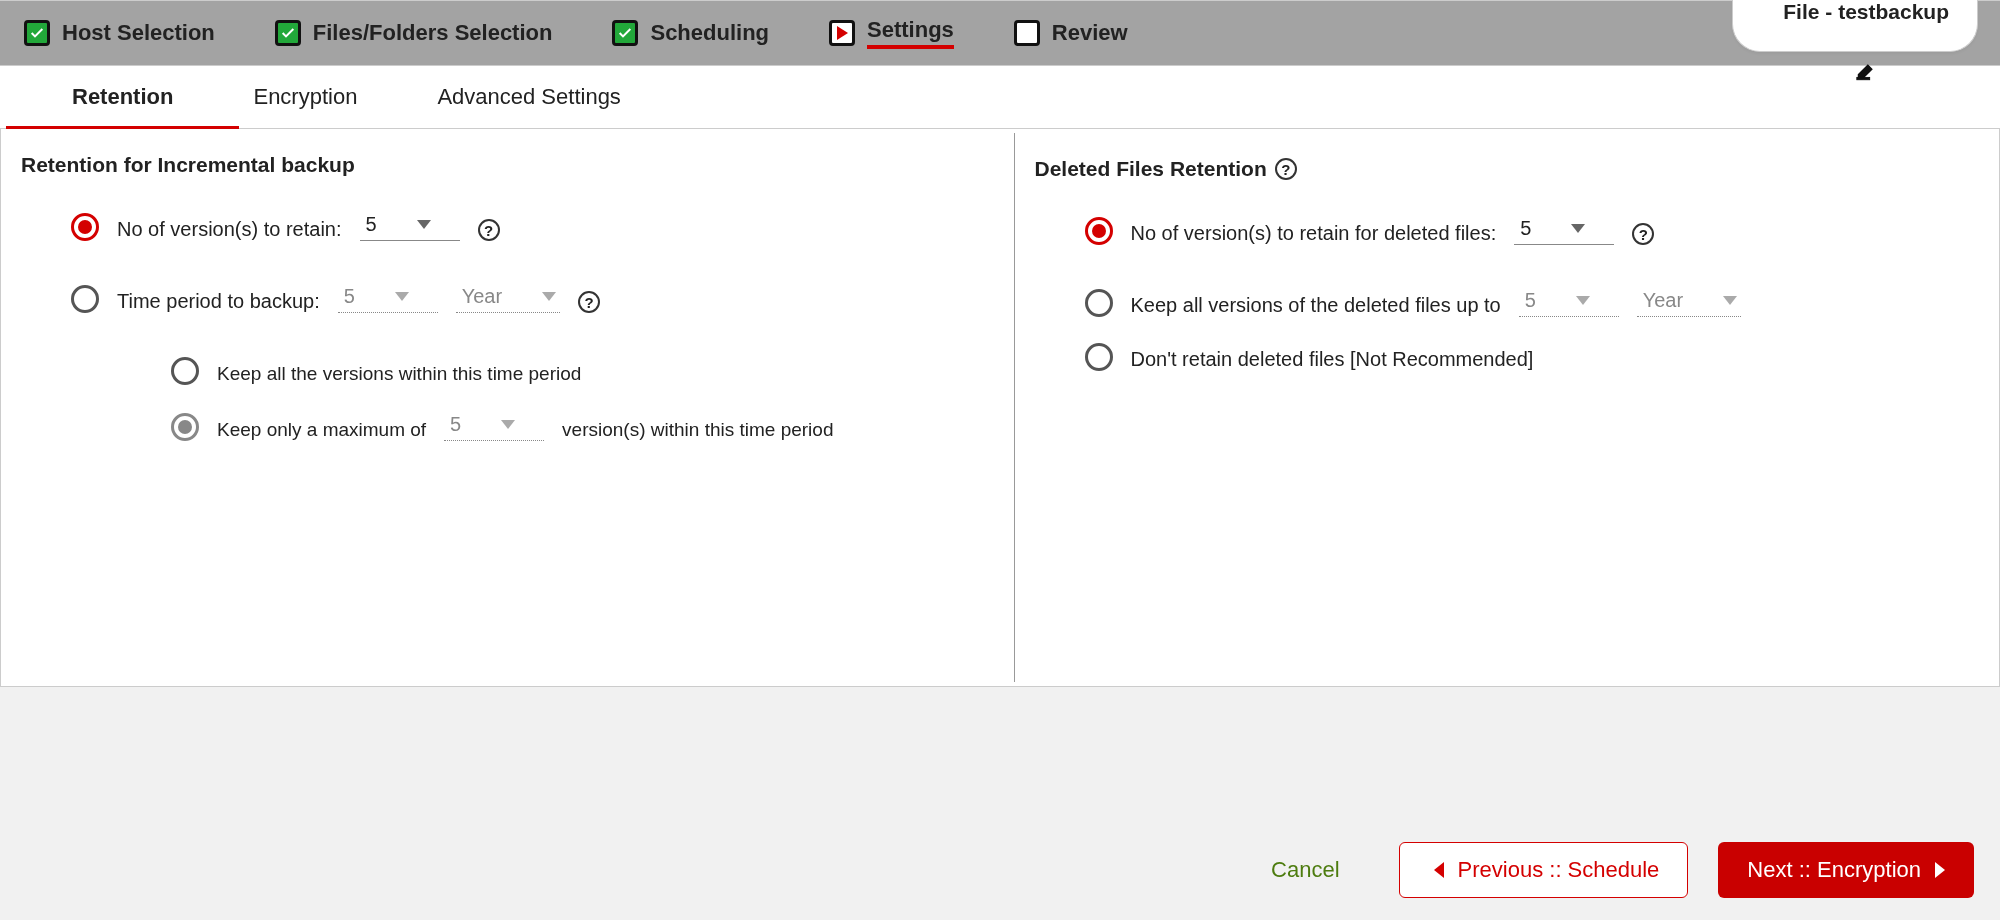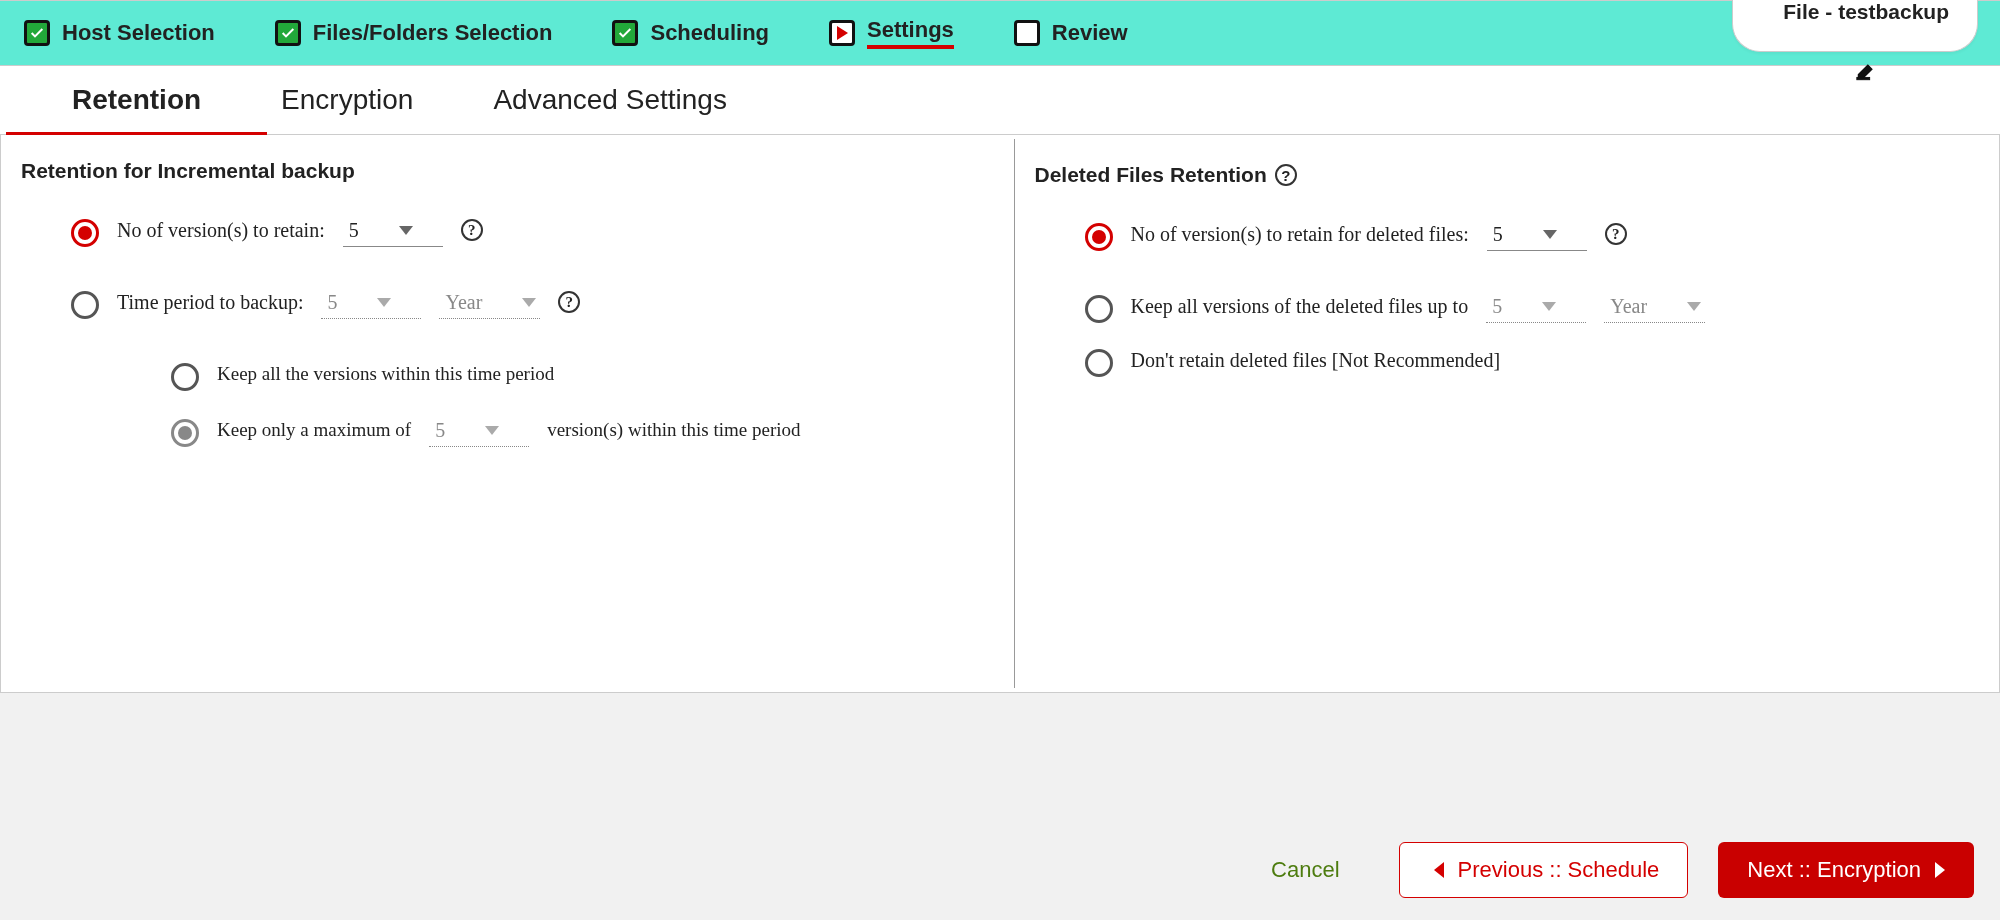--- a/index.html
+++ b/index.html
@@ -44,21 +44,21 @@
     .edit-btn svg { width: 22px; height: 22px; stroke: #111; fill: #111; }
 
     
     .stepbar {
       display: flex;
       align-items: center;
       gap: 60px;
       padding: 16px 20px 16px 24px;
       border-top: 1px solid #ccc;
       border-bottom: 1px solid #ccc;
-      background: #5eead4;
+      background: #a3a3a3;
       position: relative;
     }
     .step {
       display: flex; align-items: center; gap: 12px;
       font-size: 22px; font-weight: 600; cursor: pointer;
     }
     .step .box {
       width: 26px; height: 26px; border-radius: 4px;
       display:flex; align-items:center; justify-content:center;
     }
@@ -72,21 +72,21 @@
     }
     .step.current .lbl { border-bottom:4px solid #d40000; padding-bottom:2px; }
     .step.pending .box { background:#fff; border:3px solid #111; }
 
     
     .subtabs {
       display:flex; gap:80px; padding:18px 72px 0 72px;
       background:#fff; border-bottom:1px solid #ccc;
     }
     .subtab {
-      font-size:28px; font-weight:400; padding-bottom:18px; cursor:pointer;
+      font-size:22px; font-weight:400; padding-bottom:18px; cursor:pointer;
       position:relative;
     }
     .subtab.active { font-weight:600; }
     .subtab.active::after {
       content:""; position:absolute; left:-66px; right:-66px; bottom:-1px;
       height:3px; background:#d40000;
     }
 
     
     .content {
@@ -95,22 +95,22 @@
     }
     .col { flex:1; padding:24px 20px 24px 20px; }
     .col + .col { border-left:1px solid #999; margin:4px 0; }
 
     .panel-title {
       font-size:21px; font-weight:600; margin-bottom:36px;
       display:flex; align-items:center; gap:8px;
     }
 
     .opt {
-      display:flex; align-items:flex-start; gap:18px;
-      font-size:20px; margin-left:50px; margin-bottom:44px;font-family:Liberation Serif, serif;
+      display:flex; align-items:flex-end; gap:18px;
+      font-size:20px; margin-left:50px; margin-bottom:44px;
     }
     .opt .text { white-space:nowrap; }
     .opt.sub { margin-left:150px; margin-bottom:28px; font-size:19px; }
 
     
     .radio {
       width:28px; height:28px; border:3px solid #555; border-radius:50%;
       display:flex; align-items:center; justify-content:center; flex-shrink:0;
       cursor:pointer;
     }

